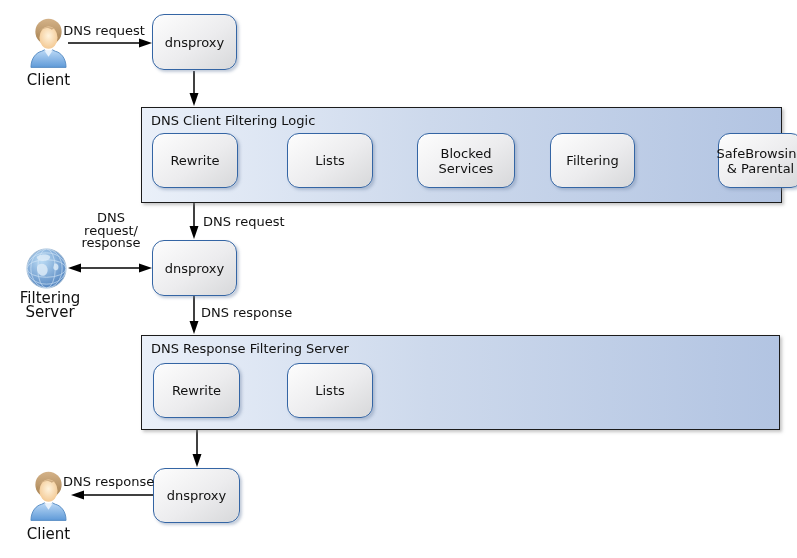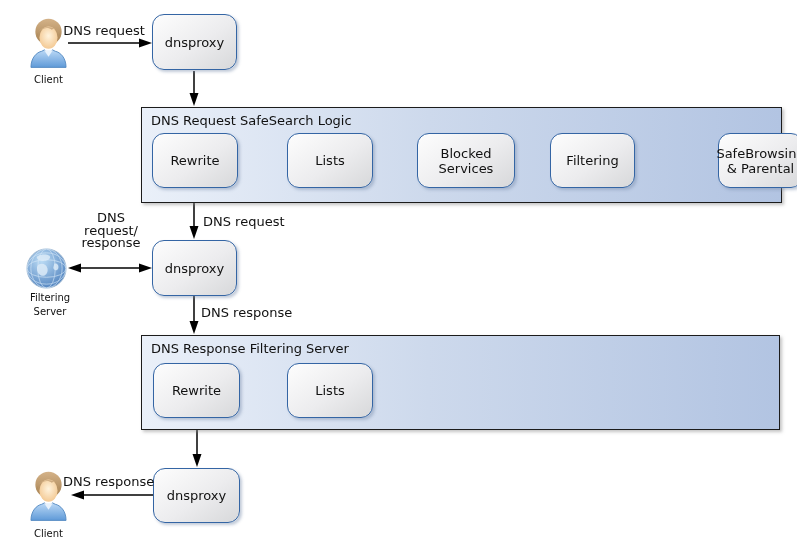--- a/index.html
+++ b/index.html
@@ -29,21 +29,21 @@
     box-sizing:border-box;
   }
   .group-title {
     position:absolute; top:5px; left:9px;
     font-size:13px; color:#111;
     white-space:nowrap;
   }
   .lbl { position:absolute; font-size:13px; line-height:13px; white-space:nowrap; }
   .lbl-center { text-align:center; }
   .prewrap { white-space:pre-line; }
-  .caption { position:absolute; font-size:10px; line-height:14px; text-align:center; }
+  .caption { position:absolute; font-size:15px; line-height:14px; text-align:center; }
   svg.overlay { position:absolute; left:0; top:0; pointer-events:none; }
   .icon-wrap { position:absolute; }
 </style>
 </head>
 <body>
 
 <svg class="overlay" width="797" height="558" viewBox="0 0 797 558">
   <g stroke="#000000" stroke-width="1.5" fill="#000000">
 
     <line x1="68" y1="43" x2="139" y2="43"></line>
@@ -147,21 +147,21 @@
   <span>dnsproxy</span>
 </div>
 <div class="node" style="left:152px;top:240px;width:85px;height:56px;">
   <span>dnsproxy</span>
 </div>
 <div class="node" style="left:153px;top:468px;width:87px;height:55px;">
   <span>dnsproxy</span>
 </div>
 
 <div class="group" style="left:141px;top:107px;width:641px;height:96px;">
-  <span class="group-title">DNS Request SafeSearch Logic</span>
+  <span class="group-title">DNS Client Filtering Logic</span>
 </div>
 <div class="node prewrap" style="left:152px;top:133px;width:86px;height:55px;">
   <span class="prewrap">Rewrite</span>
 </div>
 <div class="node" style="left:287px;top:133px;width:86px;height:55px;">
   <span>Lists</span>
 </div>
 <div class="node" style="left:417px;top:133px;width:98px;height:55px;">
   <span class="prewrap">Blocked
 Services</span>

